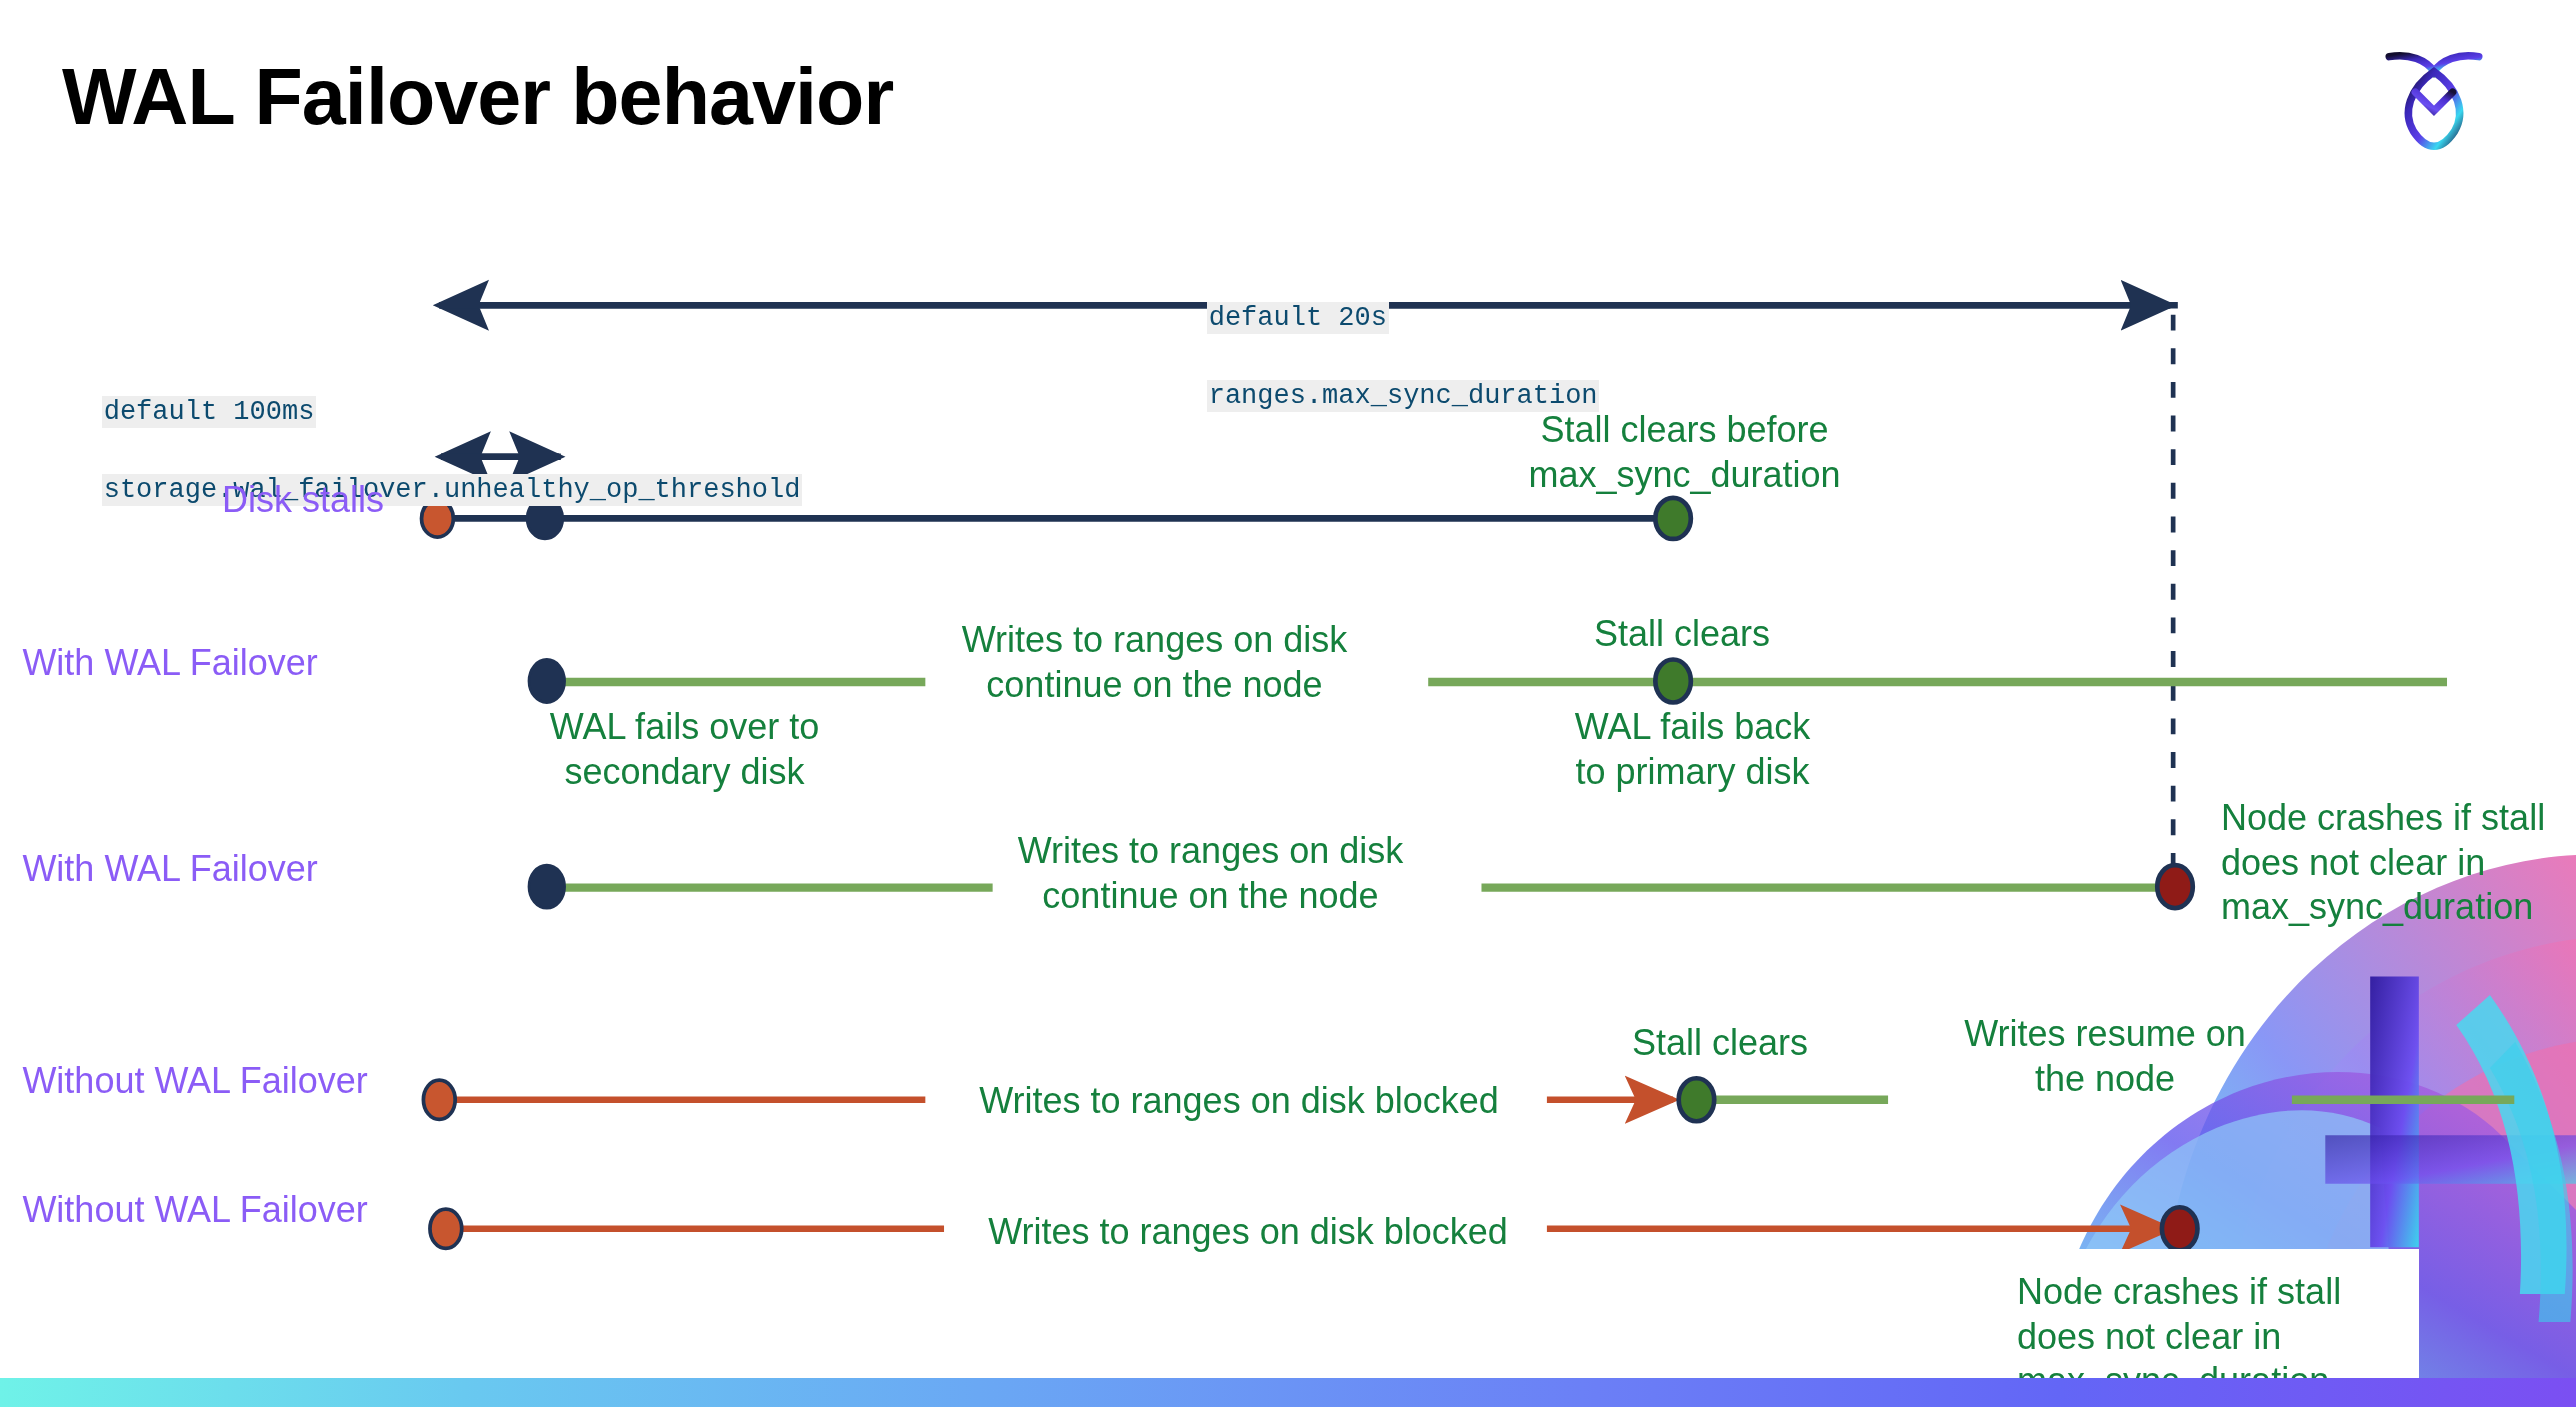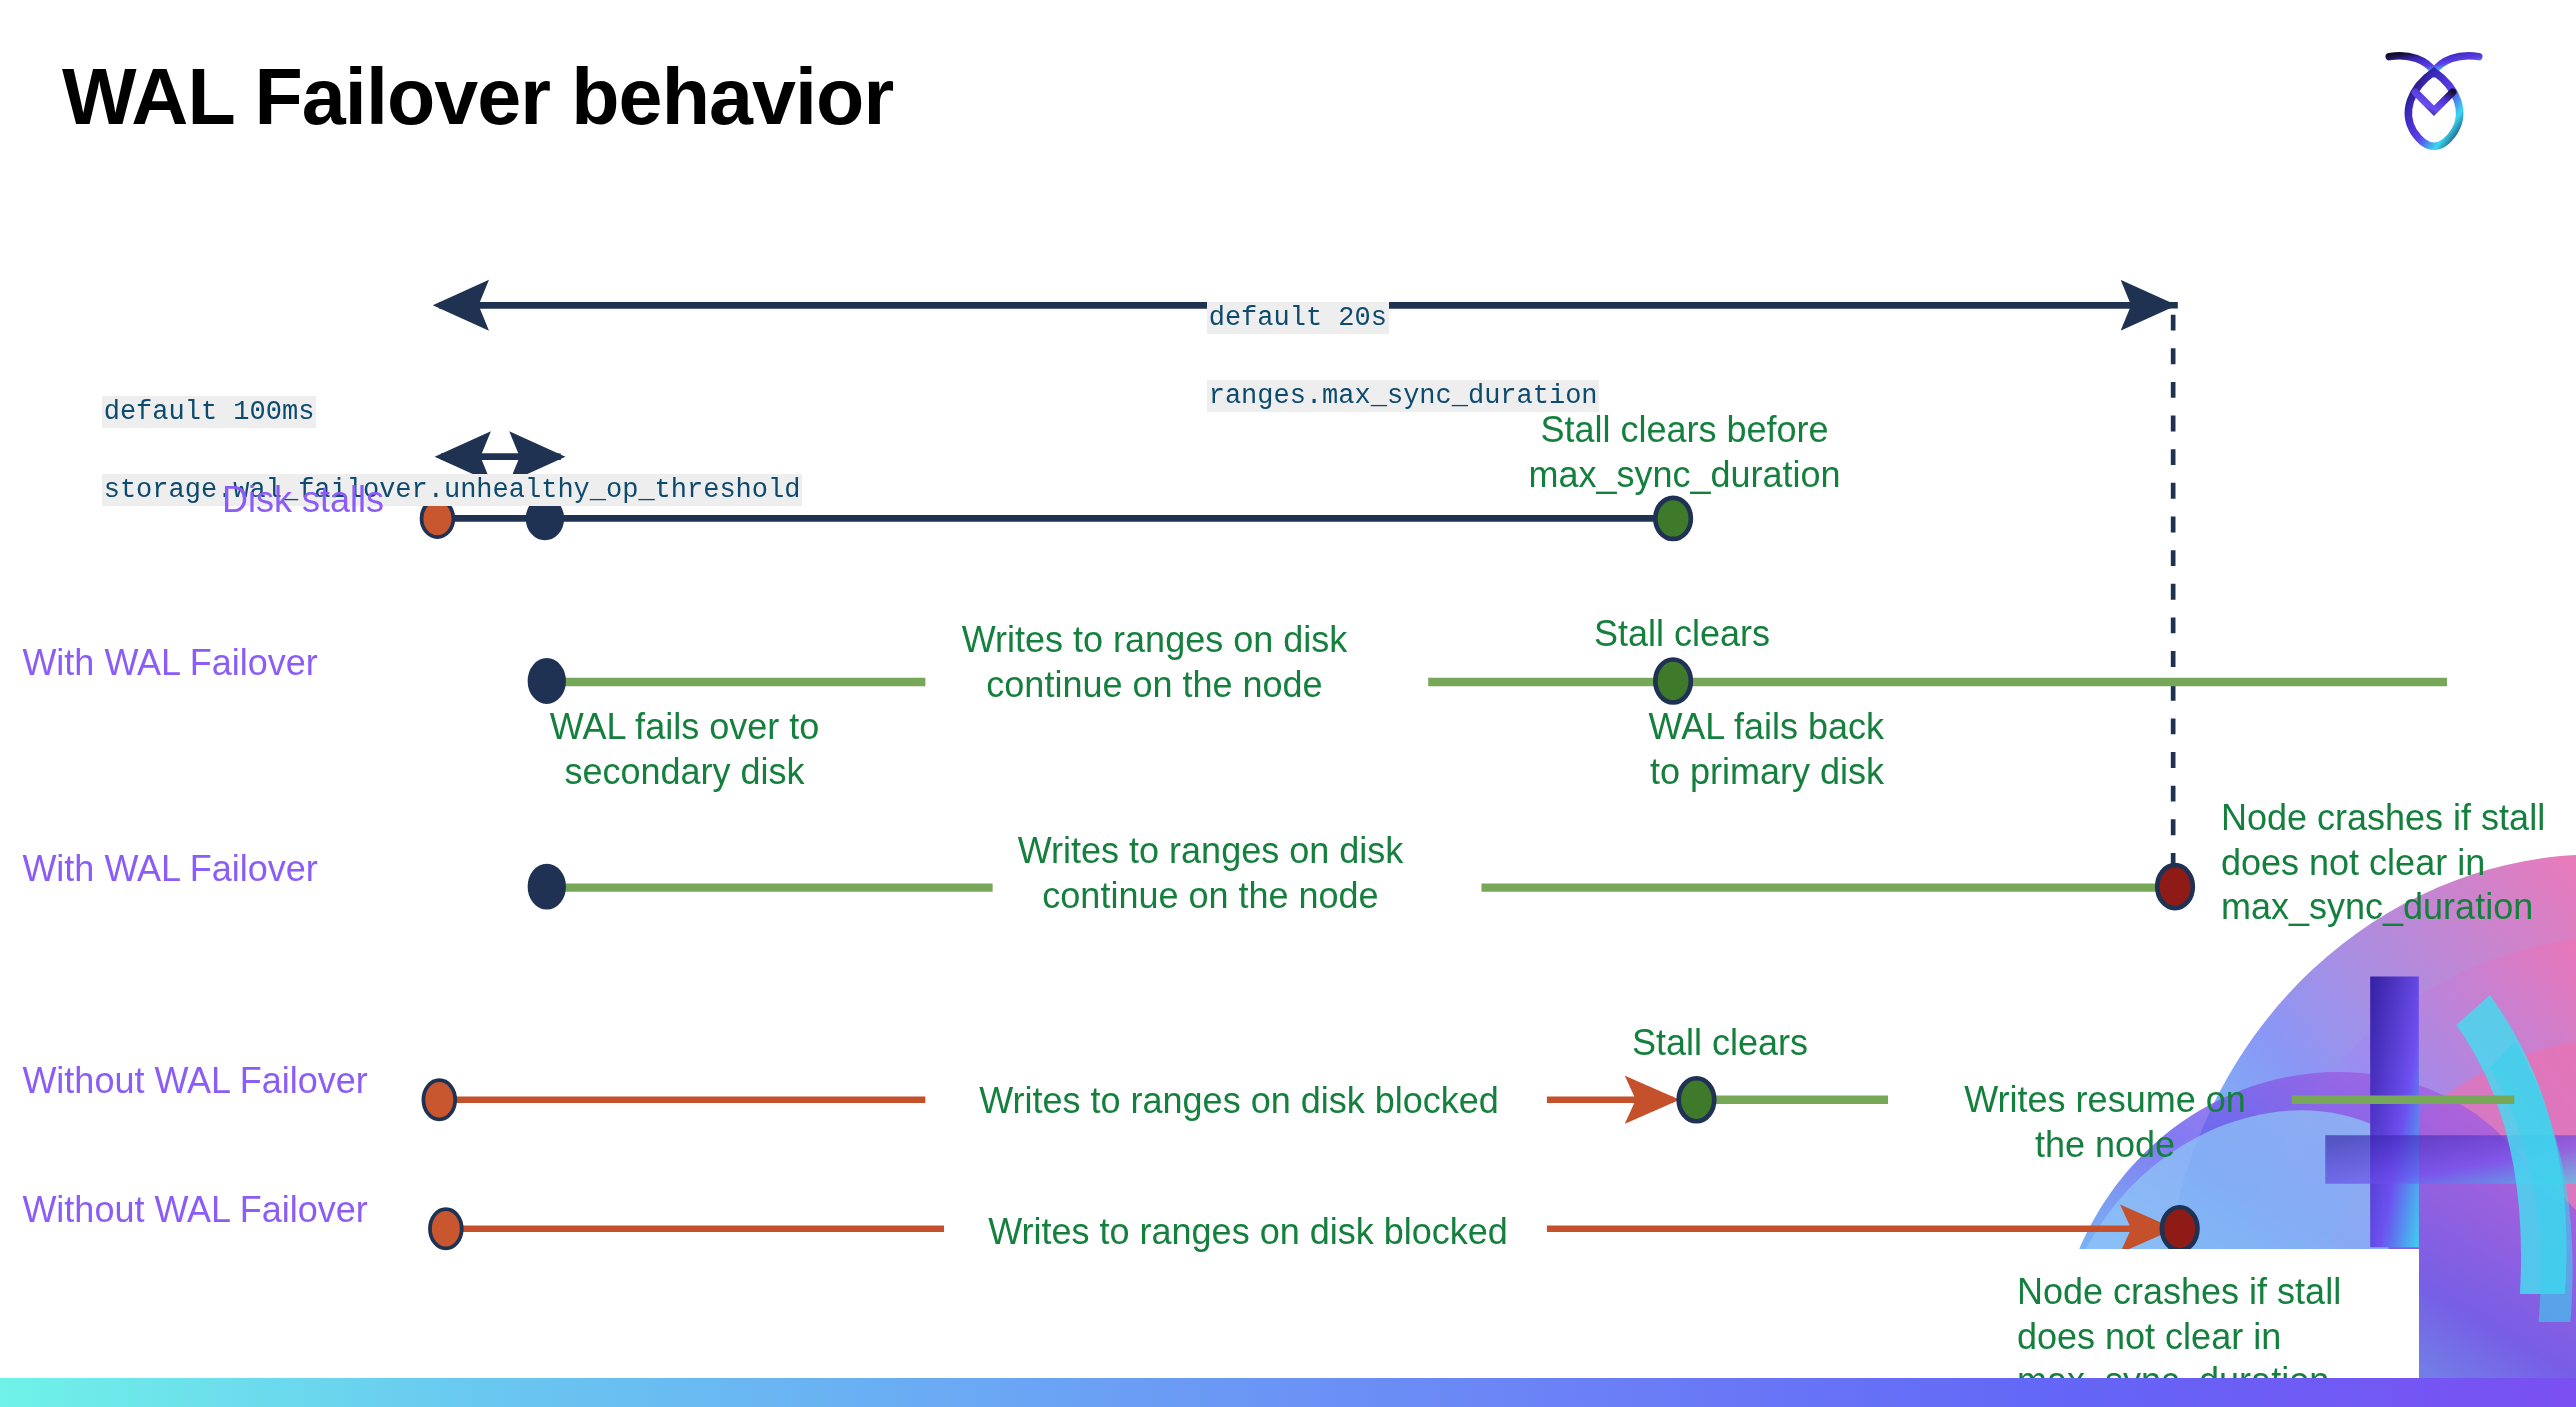--- a/index.html
+++ b/index.html
@@ -275,35 +275,35 @@
 max_sync_duration</div>
 
   <div class="lbl center" style="left:935px; top:612px; width:439px;">Writes to ranges on disk
 continue on the node</div>
 
   <div class="lbl center" style="left:1514px; top:606px; width:336px;">Stall clears</div>
 
   <div class="lbl center" style="left:479px; top:699px; width:411px;">WAL fails over to
 secondary disk</div>
 
-  <div class="lbl center" style="left:1501px; top:699px; width:383px;text-align:right;">WAL fails  back
+  <div class="lbl center" style="left:1501px; top:699px; width:383px;">WAL fails  back
 to primary disk</div>
 
   <div class="lbl center" style="left:991px; top:823px; width:439px;">Writes to ranges on disk
 continue on the node</div>
 
   <div class="lbl left" style="left:2221px; top:790px; width:355px;">Node crashes if stall
 does not clear in
 max_sync_duration</div>
 
   <div class="lbl center" style="left:935px; top:1073px; width:608px;">Writes to ranges on disk  blocked</div>
 
   <div class="lbl center" style="left:1552px; top:1015px; width:336px;">Stall clears</div>
 
-  <div class="lbl center" style="left:1918px; top:1072px; width:374px;">Writes resume on
+  <div class="lbl center" style="left:1918px; top:1006px; width:374px;">Writes resume on
 the node</div>
 
   <div class="lbl center" style="left:944px; top:1204px; width:608px;">Writes to ranges on disk  blocked</div>
 
   <div class="lbl left" style="left:2017px; top:1264px; width:374px;">Node crashes if stall
 does not clear in
 max_sync_duration</div>
 
   <div id="bottom-bar"></div>
 

